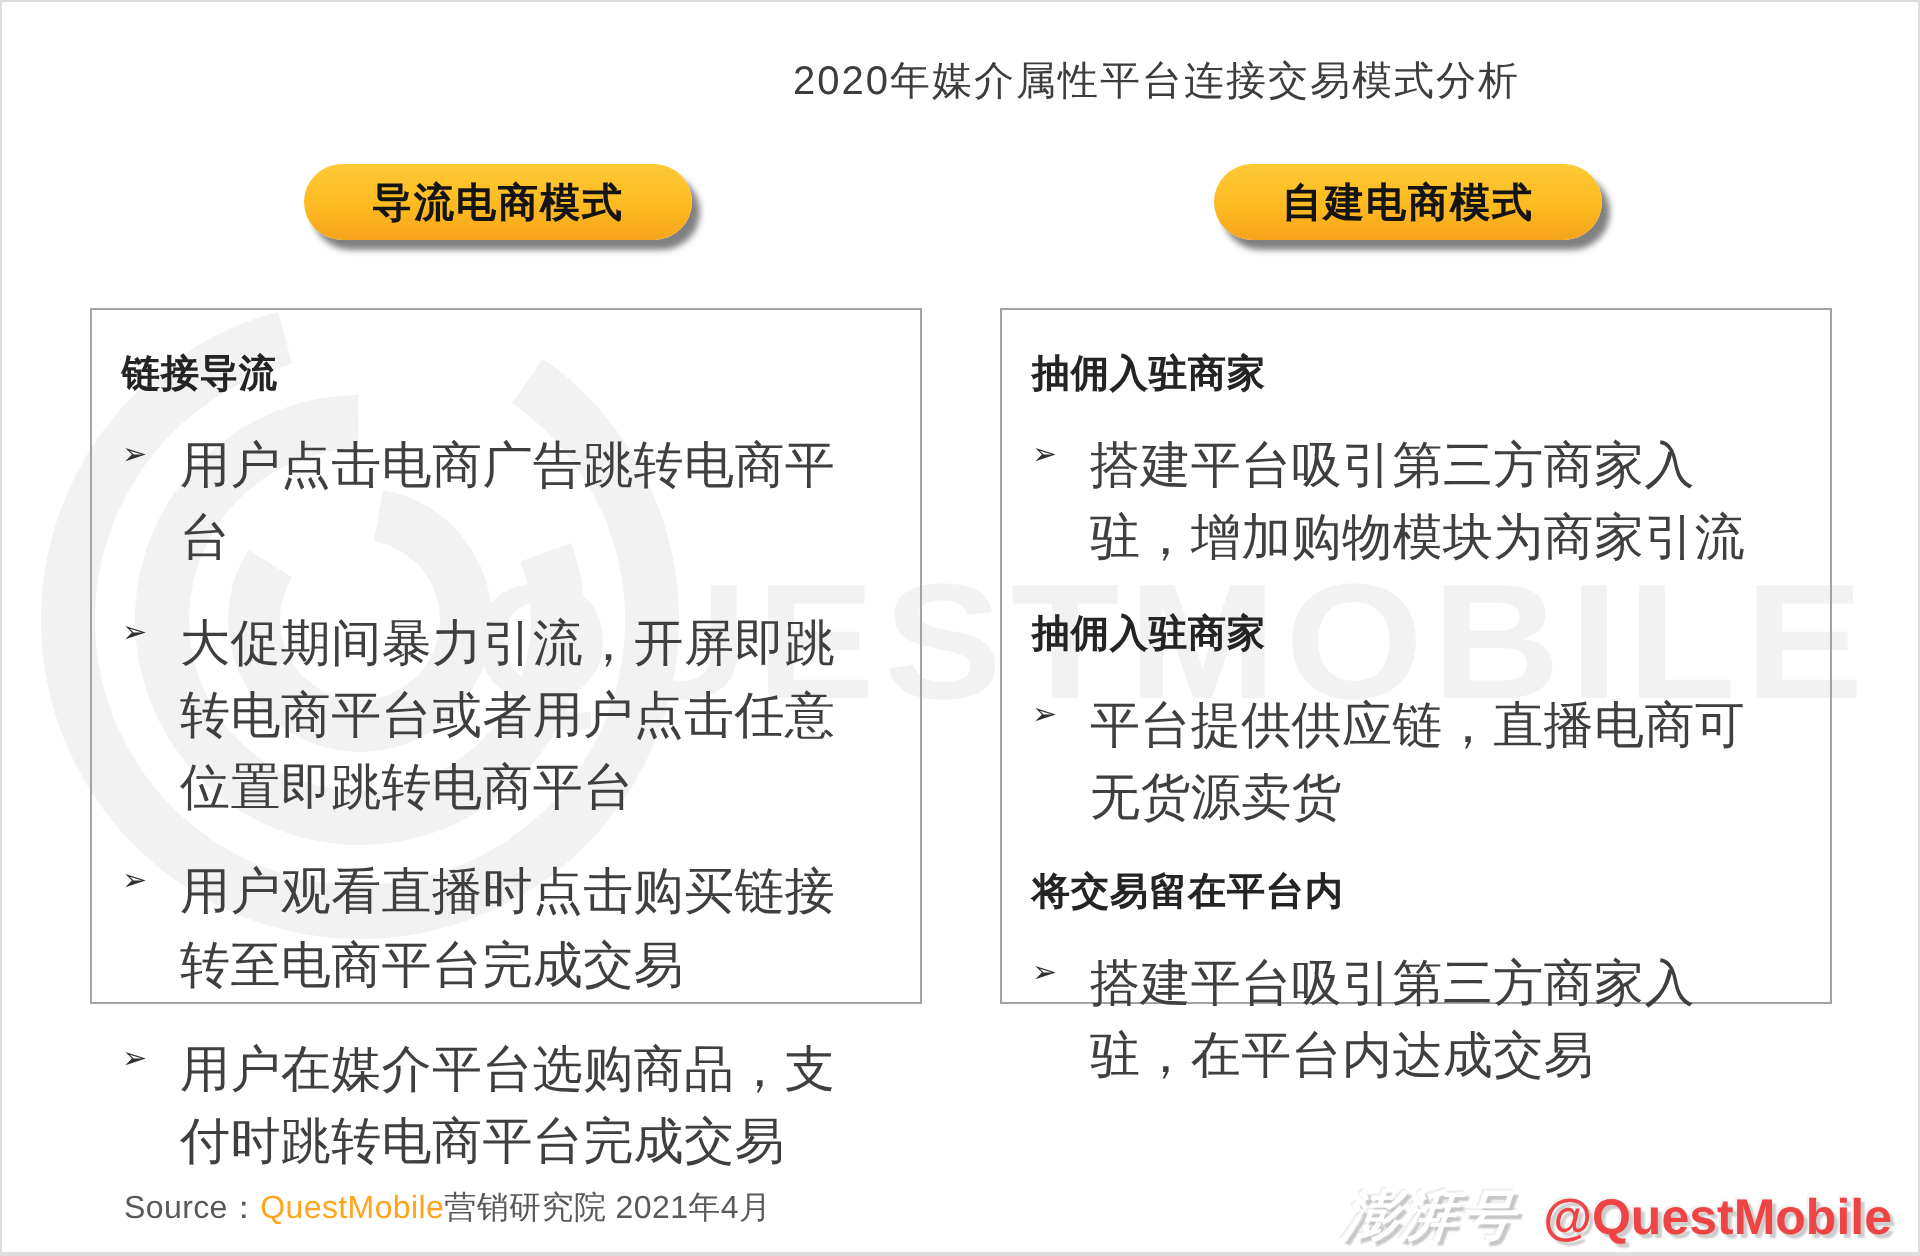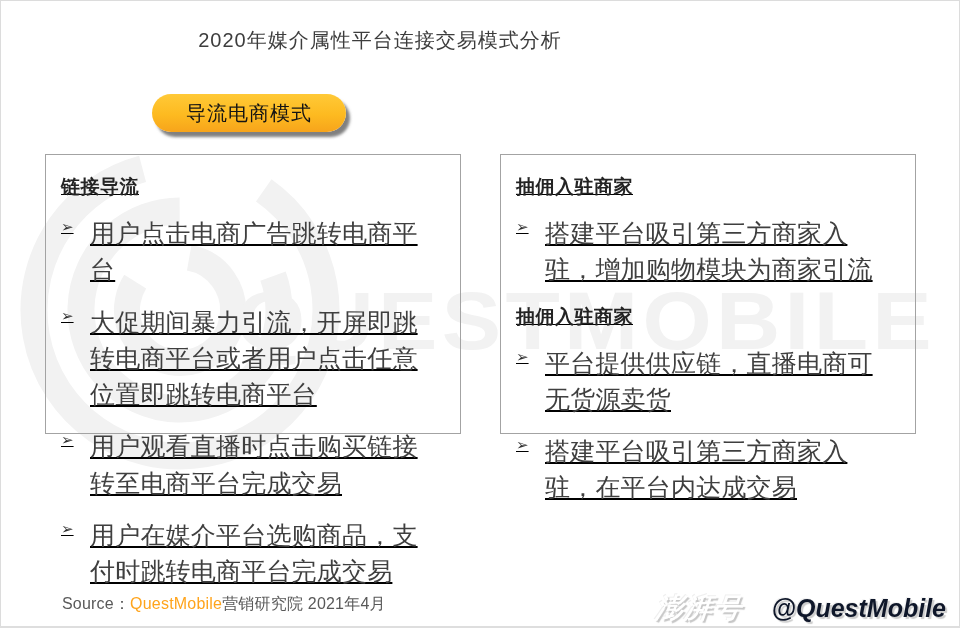--- a/index.html
+++ b/index.html
@@ -4,44 +4,44 @@
 <style>
   html,body{margin:0;padding:0;background:#fff;}
   #stage{
     position:relative;width:960px;height:628px;background:#ffffff;overflow:hidden;
     font-family:"Liberation Sans","DejaVu Sans",sans-serif;
   }
   .frame{position:absolute;inset:0;border:1px solid #dcdcdc;pointer-events:none;z-index:5;}
   .bottom-rule{position:absolute;left:0;right:0;bottom:0;height:2px;background:#dedede;z-index:5;}
 
   .page-title{
-    position:absolute;top:27px;left:0;width:760px;text-align:center;
+    position:absolute;top:27px;left:0;width:760px;text-align:right;
     font-size:20px;color:#3d3d3d;letter-spacing:1px;z-index:2;
   }
 
   
   .wm{position:absolute;inset:0;z-index:0;}
   .wm text{font-family:"Liberation Sans","DejaVu Sans",sans-serif;letter-spacing:4px;}
 
   
   .badge{
-    position:absolute;top:94px;width:194px;height:38px;border-radius:19px;
+    position:absolute;top:82px;width:194px;height:38px;border-radius:19px;
     background:linear-gradient(180deg,#ffc937 0%,#fdba20 55%,#f7a41b 100%);
     box-shadow:4px 5px 3px rgba(85,85,85,0.75);
     display:flex;align-items:center;justify-content:center;
-    font-size:20px;font-weight:normal;color:#141414;letter-spacing:1px;z-index:2;
+    font-size:20px;font-weight:bold;color:#141414;letter-spacing:1px;z-index:2;
   }
   .badge.left{left:152px;}
   .badge.right{left:607px;}
 
   
   .panel{
-    position:absolute;top:154px;width:416px;height:280px;
+    position:absolute;top:154px;width:416px;height:348px;
     border:1px solid #a3a3a3;background:transparent;box-sizing:border-box;
-    padding:19px 12px 0 15px;z-index:1;text-decoration:underline;
+    padding:19px 12px 0 15px;z-index:1;
   }
   .panel.left{left:45px;}
   .panel.right{left:500px;}
 
   .sec-heading{
     font-size:19px;font-weight:bold;color:#242424;margin:0 0 15px 0;letter-spacing:0.5px;
   }
   .bullet{display:flex;align-items:flex-start;margin:0 0 16px 0;}
   .bullet .marker{flex:none;width:29px;font-size:15px;color:#303030;padding-top:3px;}
   .bullet .btext{font-size:25px;color:#3f3f3f;line-height:1.45;width:352px;letter-spacing:0.2px;}
@@ -50,41 +50,42 @@
   .source{position:absolute;left:62px;top:594px;font-size:16px;color:#595959;z-index:2;letter-spacing:0.2px;}
   .source .brand{color:#ffa41c;}
 
   
   .paper-logo{position:absolute;right:14px;top:590px;z-index:2;white-space:nowrap;}
   .paper-cn{
     display:inline-block;font-style:italic;font-weight:bold;font-size:27px;letter-spacing:2px;
     color:#ffffff;text-shadow:2px 2px 1px #c6c6c6,-1px -1px 0 #efefef;transform:skewX(-6deg);
   }
   .paper-handle{
-    display:inline-block;margin-left:24px;font-weight:bold;font-size:25px;
-    color:#0f172a;text-shadow:2px 2px 1px #cccccc,-1px -1px 0 #f2f2f2;font-style:italic;
+    display:inline-block;margin-left:8px;font-weight:bold;font-size:25px;
+    color:#ef4444;text-shadow:2px 2px 1px #cccccc,-1px -1px 0 #f2f2f2;
   }
 </style>
 </head>
 <body>
 
 <div id="stage">
 
   <svg class="wm" width="960" height="628" viewBox="0 0 960 628">
     <g stroke="#f2f2f2" fill="none">
       <circle cx="180" cy="310" r="146" stroke-width="27" stroke-dasharray="790 130" transform="rotate(-55 180 310)"></circle>
       <circle cx="180" cy="310" r="99" stroke-width="27" stroke-dasharray="500 122" transform="rotate(-20 180 310)"></circle>
       <circle cx="180" cy="310" r="53" stroke-width="26" stroke-dasharray="270 64" transform="rotate(-80 180 310)"></circle>
     </g>
     <text x="236" y="349" font-size="82" font-weight="bold" fill="#f2f2f2" textLength="700" lengthAdjust="spacingAndGlyphs">QUESTMOBILE</text>
   </svg>
 
   <div class="page-title">2020年媒介属性平台连接交易模式分析</div>
 
   <div class="badge left">导流电商模式</div>
+  <div class="badge right">自建电商模式</div>
 
   <div class="panel left">
     <div class="sec-heading">链接导流</div>
     <div class="bullet">
       <span class="marker">➢</span>
       <span class="btext">用户点击电商广告跳转电商平台</span>
     </div>
     <div class="bullet">
       <span class="marker">➢</span>
       <span class="btext">大促期间暴力引流，开屏即跳转电商平台或者用户点击任意位置即跳转电商平台</span>
@@ -103,20 +104,21 @@
     <div class="sec-heading">抽佣入驻商家</div>
     <div class="bullet">
       <span class="marker">➢</span>
       <span class="btext">搭建平台吸引第三方商家入驻，增加购物模块为商家引流</span>
     </div>
     <div class="sec-heading">抽佣入驻商家</div>
     <div class="bullet">
       <span class="marker">➢</span>
       <span class="btext">平台提供供应链，直播电商可无货源卖货</span>
     </div>
+    <div class="sec-heading">将交易留在平台内</div>
     <div class="bullet">
       <span class="marker">➢</span>
       <span class="btext">搭建平台吸引第三方商家入驻，在平台内达成交易</span>
     </div>
   </div>
 
   <div class="source">
     <span>Source：</span><span class="brand">QuestMobile</span><span>营销研究院 2021年4月</span>
   </div>
 

